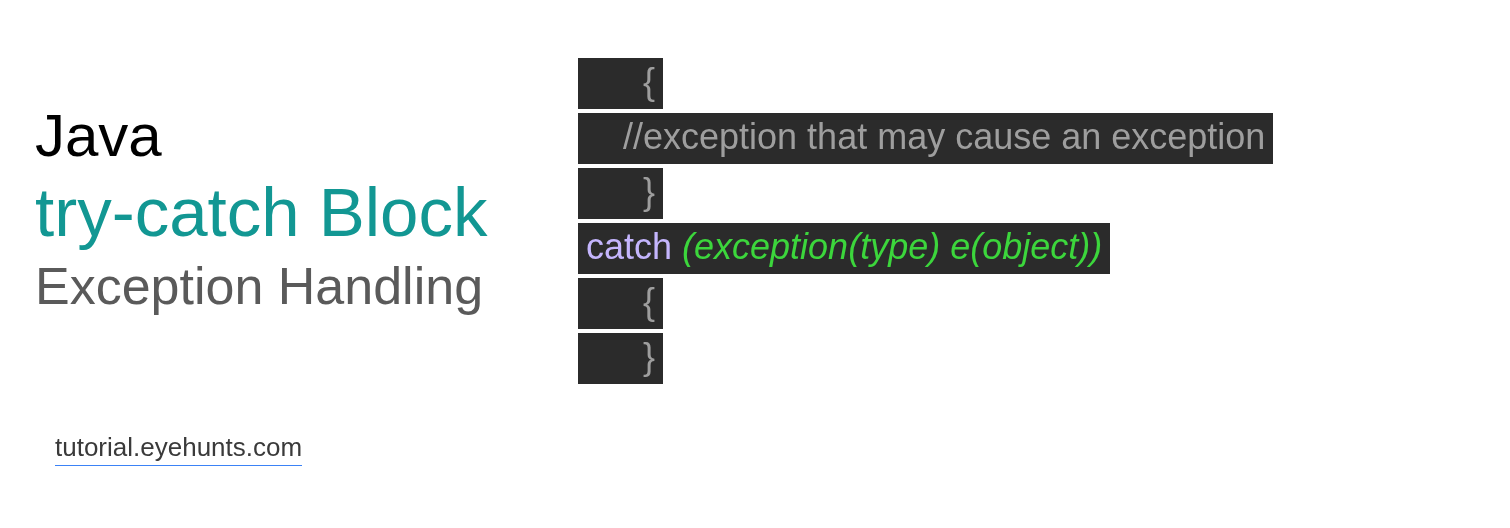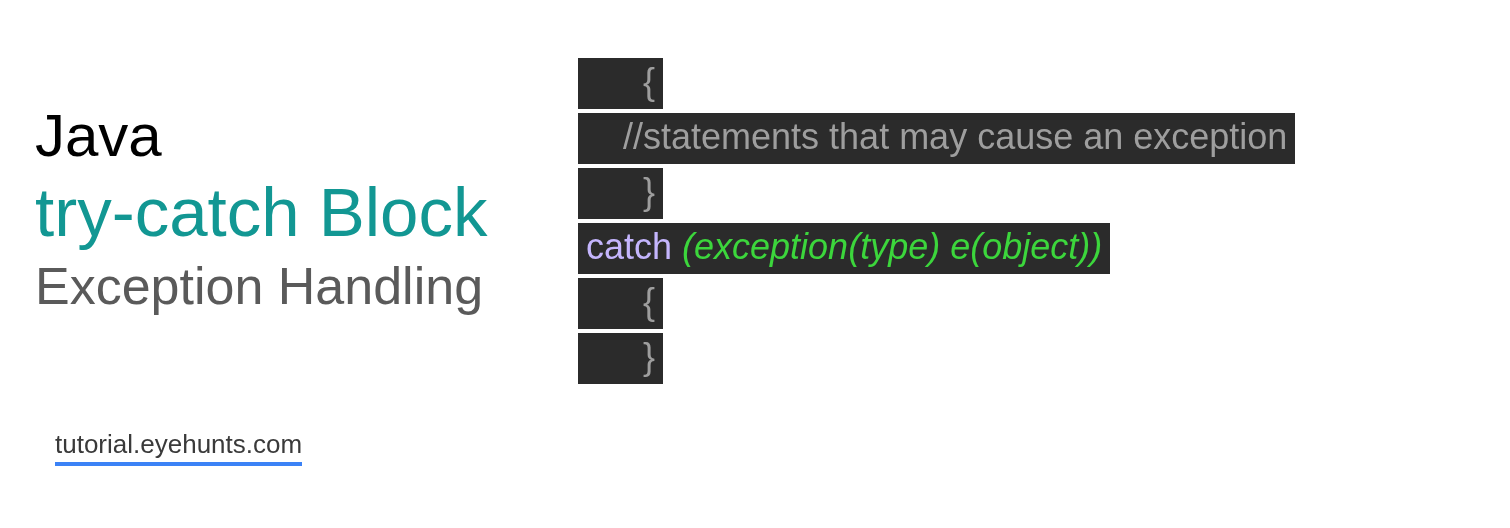--- a/index.html
+++ b/index.html
@@ -3,21 +3,21 @@
 <meta charset="utf-8">
 <style>
   * { margin: 0; padding: 0; box-sizing: border-box; }
   html, body { width: 1510px; height: 528px; background: #ffffff; font-family: "Helvetica Neue", Helvetica, Arial, sans-serif; }
   .page { width: 1510px; height: 528px; position: relative; display: flex; }
   .left { width: 565px; padding-top: 100px; padding-left: 35px; padding-right: 20px; }
   .title-block { text-align: left; }
   .t1 { font-size: 60px; color: #000000; font-weight: 400; line-height: 1.2; }
   .t2 { font-size: 69px; color: #129793; font-weight: 300; line-height: 1.2; white-space: nowrap; }
   .t3 { font-size: 52px; color: #5a5a5a; font-weight: 300; line-height: 1.2; white-space: nowrap; }
-  .url { position: absolute; left: 55px; bottom: 62px; font-size: 26px; color: #3a3a3a; border-bottom: 4px solid #3b82f6; padding-bottom: 2px; }
+  .url { position: absolute; left: 55px; bottom: 62px; font-size: 26px; color: #3a3a3a; border-bottom: 1px solid #3b82f6; padding-bottom: 2px; }
 
   .right { flex: 1; padding-top: 58px; padding-left: 13px; }
   .codeline {
     display: inline-block;
     background: #2b2b2b;
     font-size: 36px;
     font-weight: 400;
     line-height: 1;
     padding: 6px 8px 9px 8px;
     margin-bottom: 4px;
@@ -48,21 +48,21 @@
       <div class="t3">Exception Handling</div>
     </div>
     <div class="url">tutorial.eyehunts.com</div>
   </div>
 
   <div class="right">
 
 
     <span class="codeline-wrap"><span class="codeline indent1"><span class="brace">{</span></span></span>
 
-    <span class="codeline-wrap"><span class="codeline indent1b"><span class="comment">//statements that may cause an exception</span></span></span>
+    <span class="codeline-wrap"><span class="codeline indent1b"><span class="comment">//exception that may cause an exception</span></span></span>
 
     <span class="codeline-wrap"><span class="codeline indent1"><span class="brace">}</span></span></span>
 
     <span class="codeline-wrap"><span class="codeline"><span class="kw-catch">catch</span><span class="paren"> (exception(type) e(object))</span></span></span>
 
     <span class="codeline-wrap"><span class="codeline indent1"><span class="brace">{</span></span></span>
 
 
     <span class="codeline-wrap"><span class="codeline indent1"><span class="brace">}</span></span></span>
 

